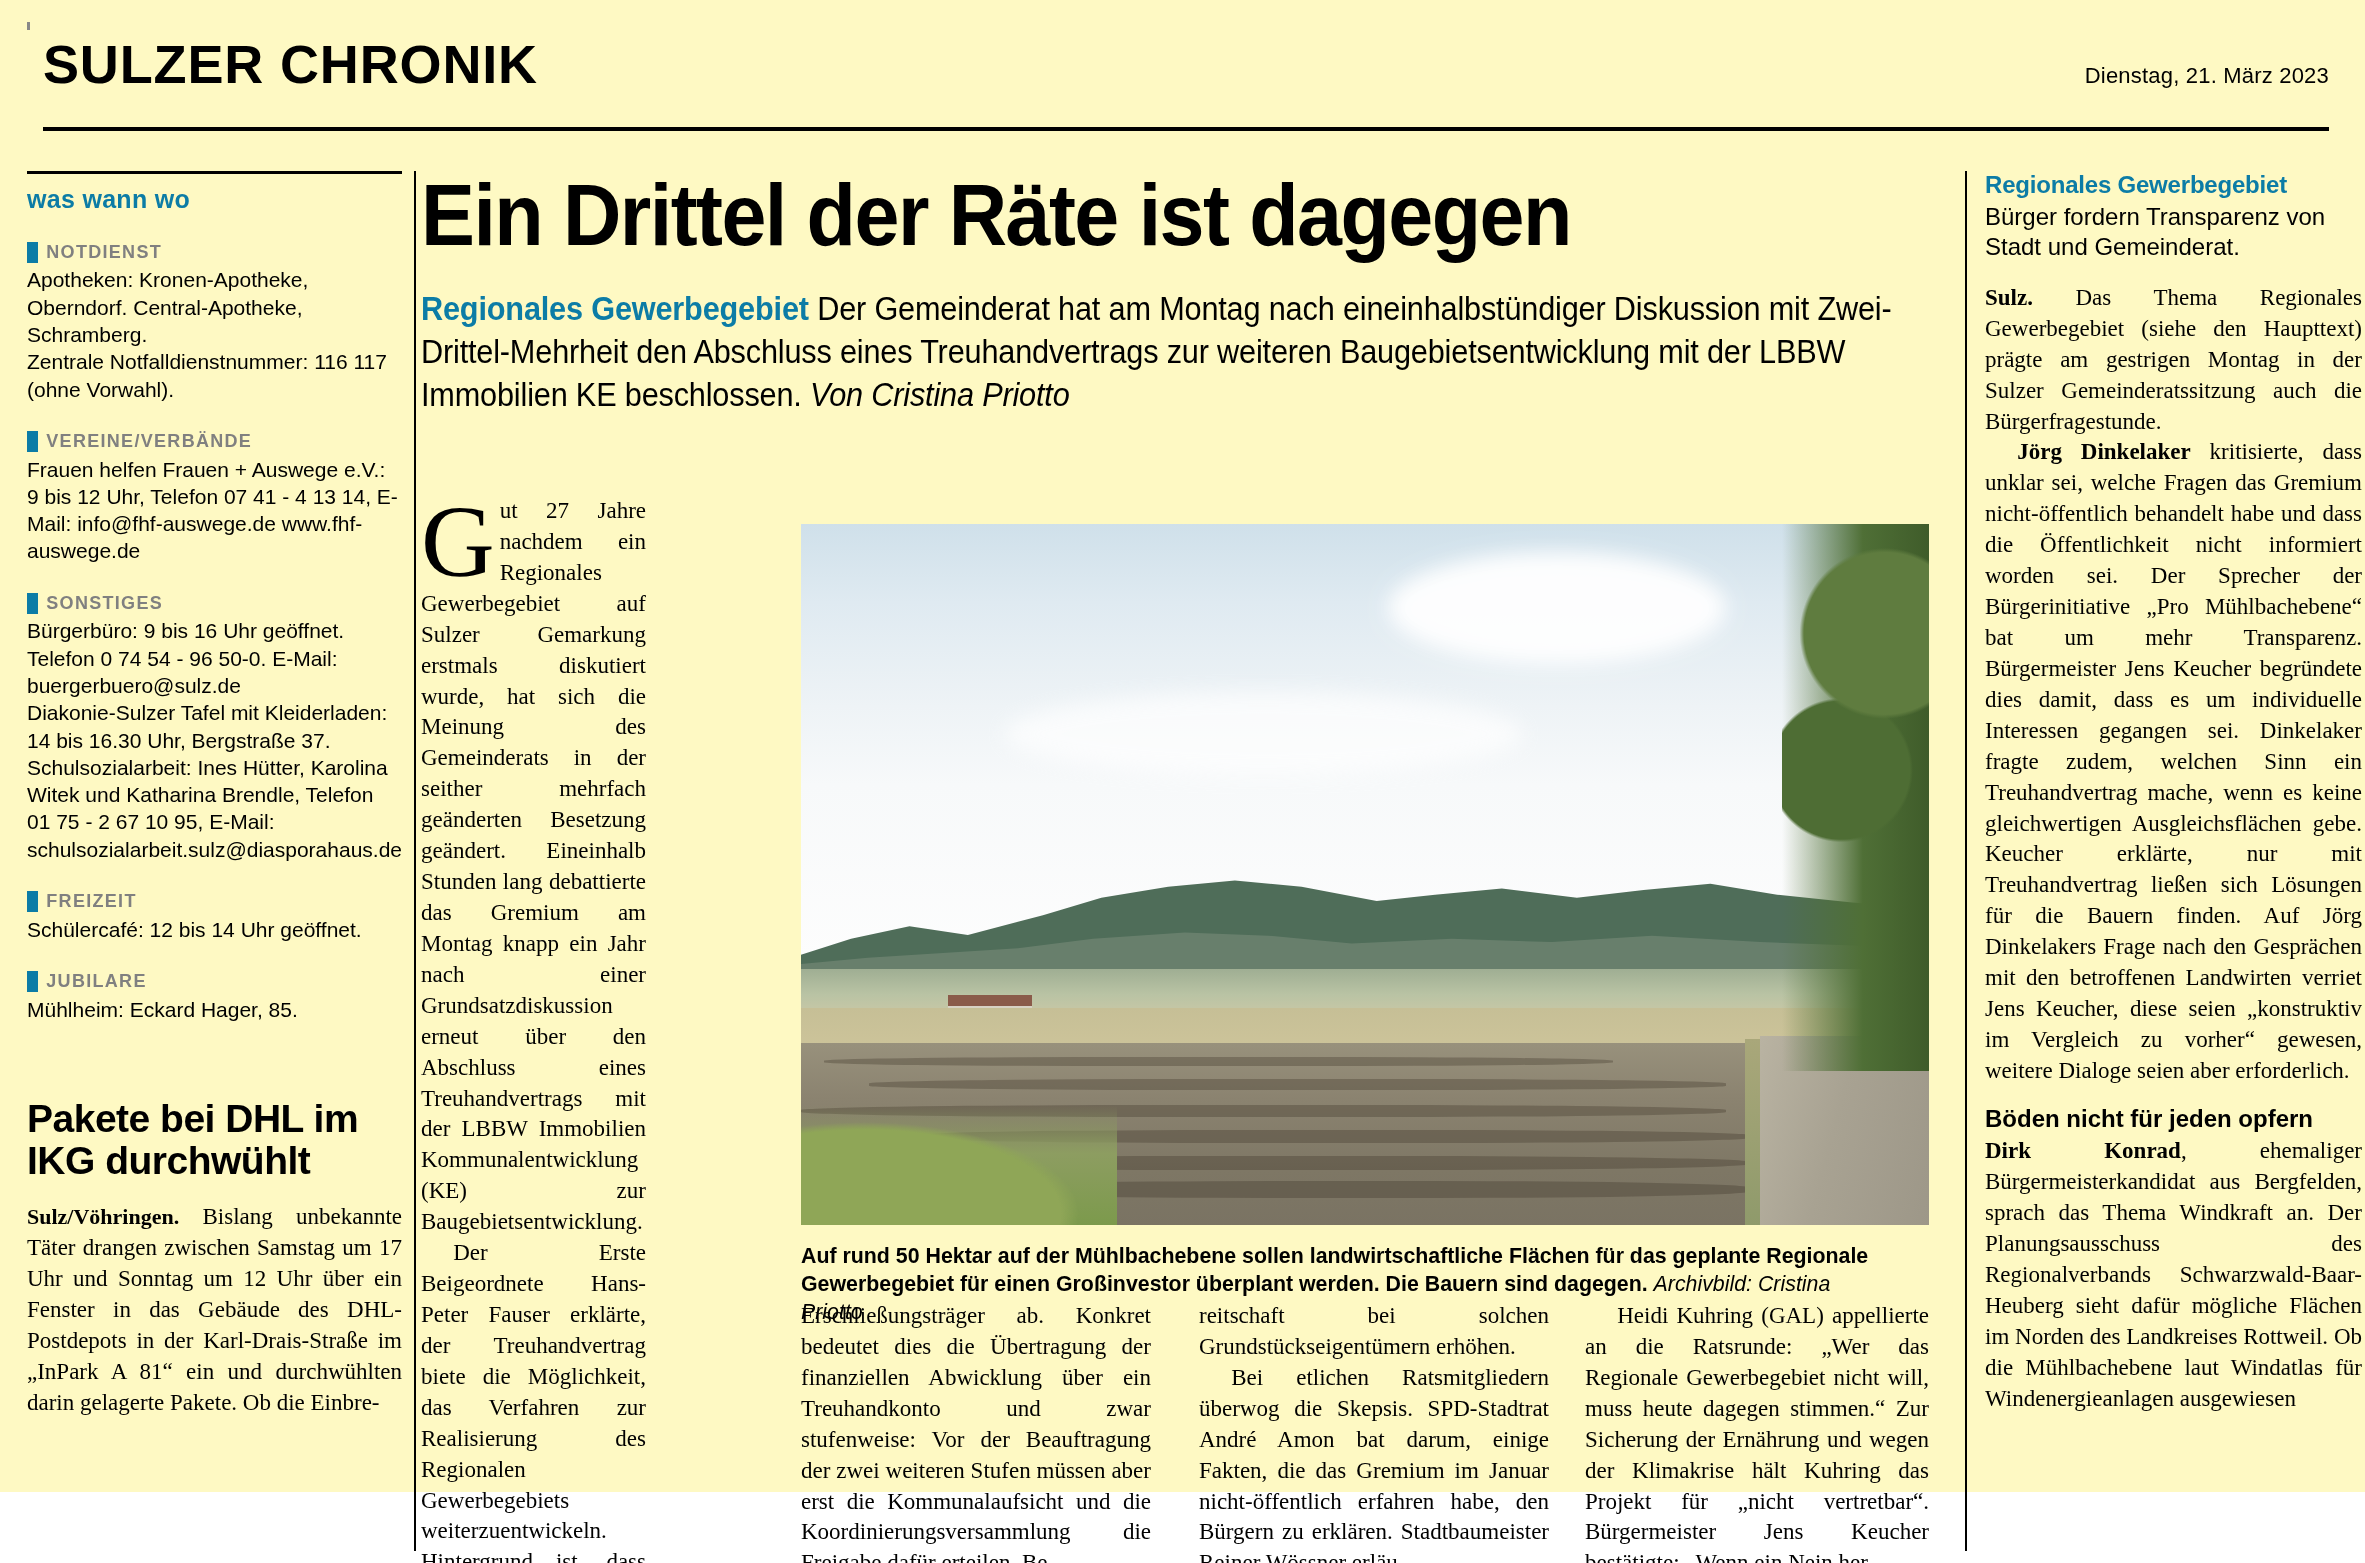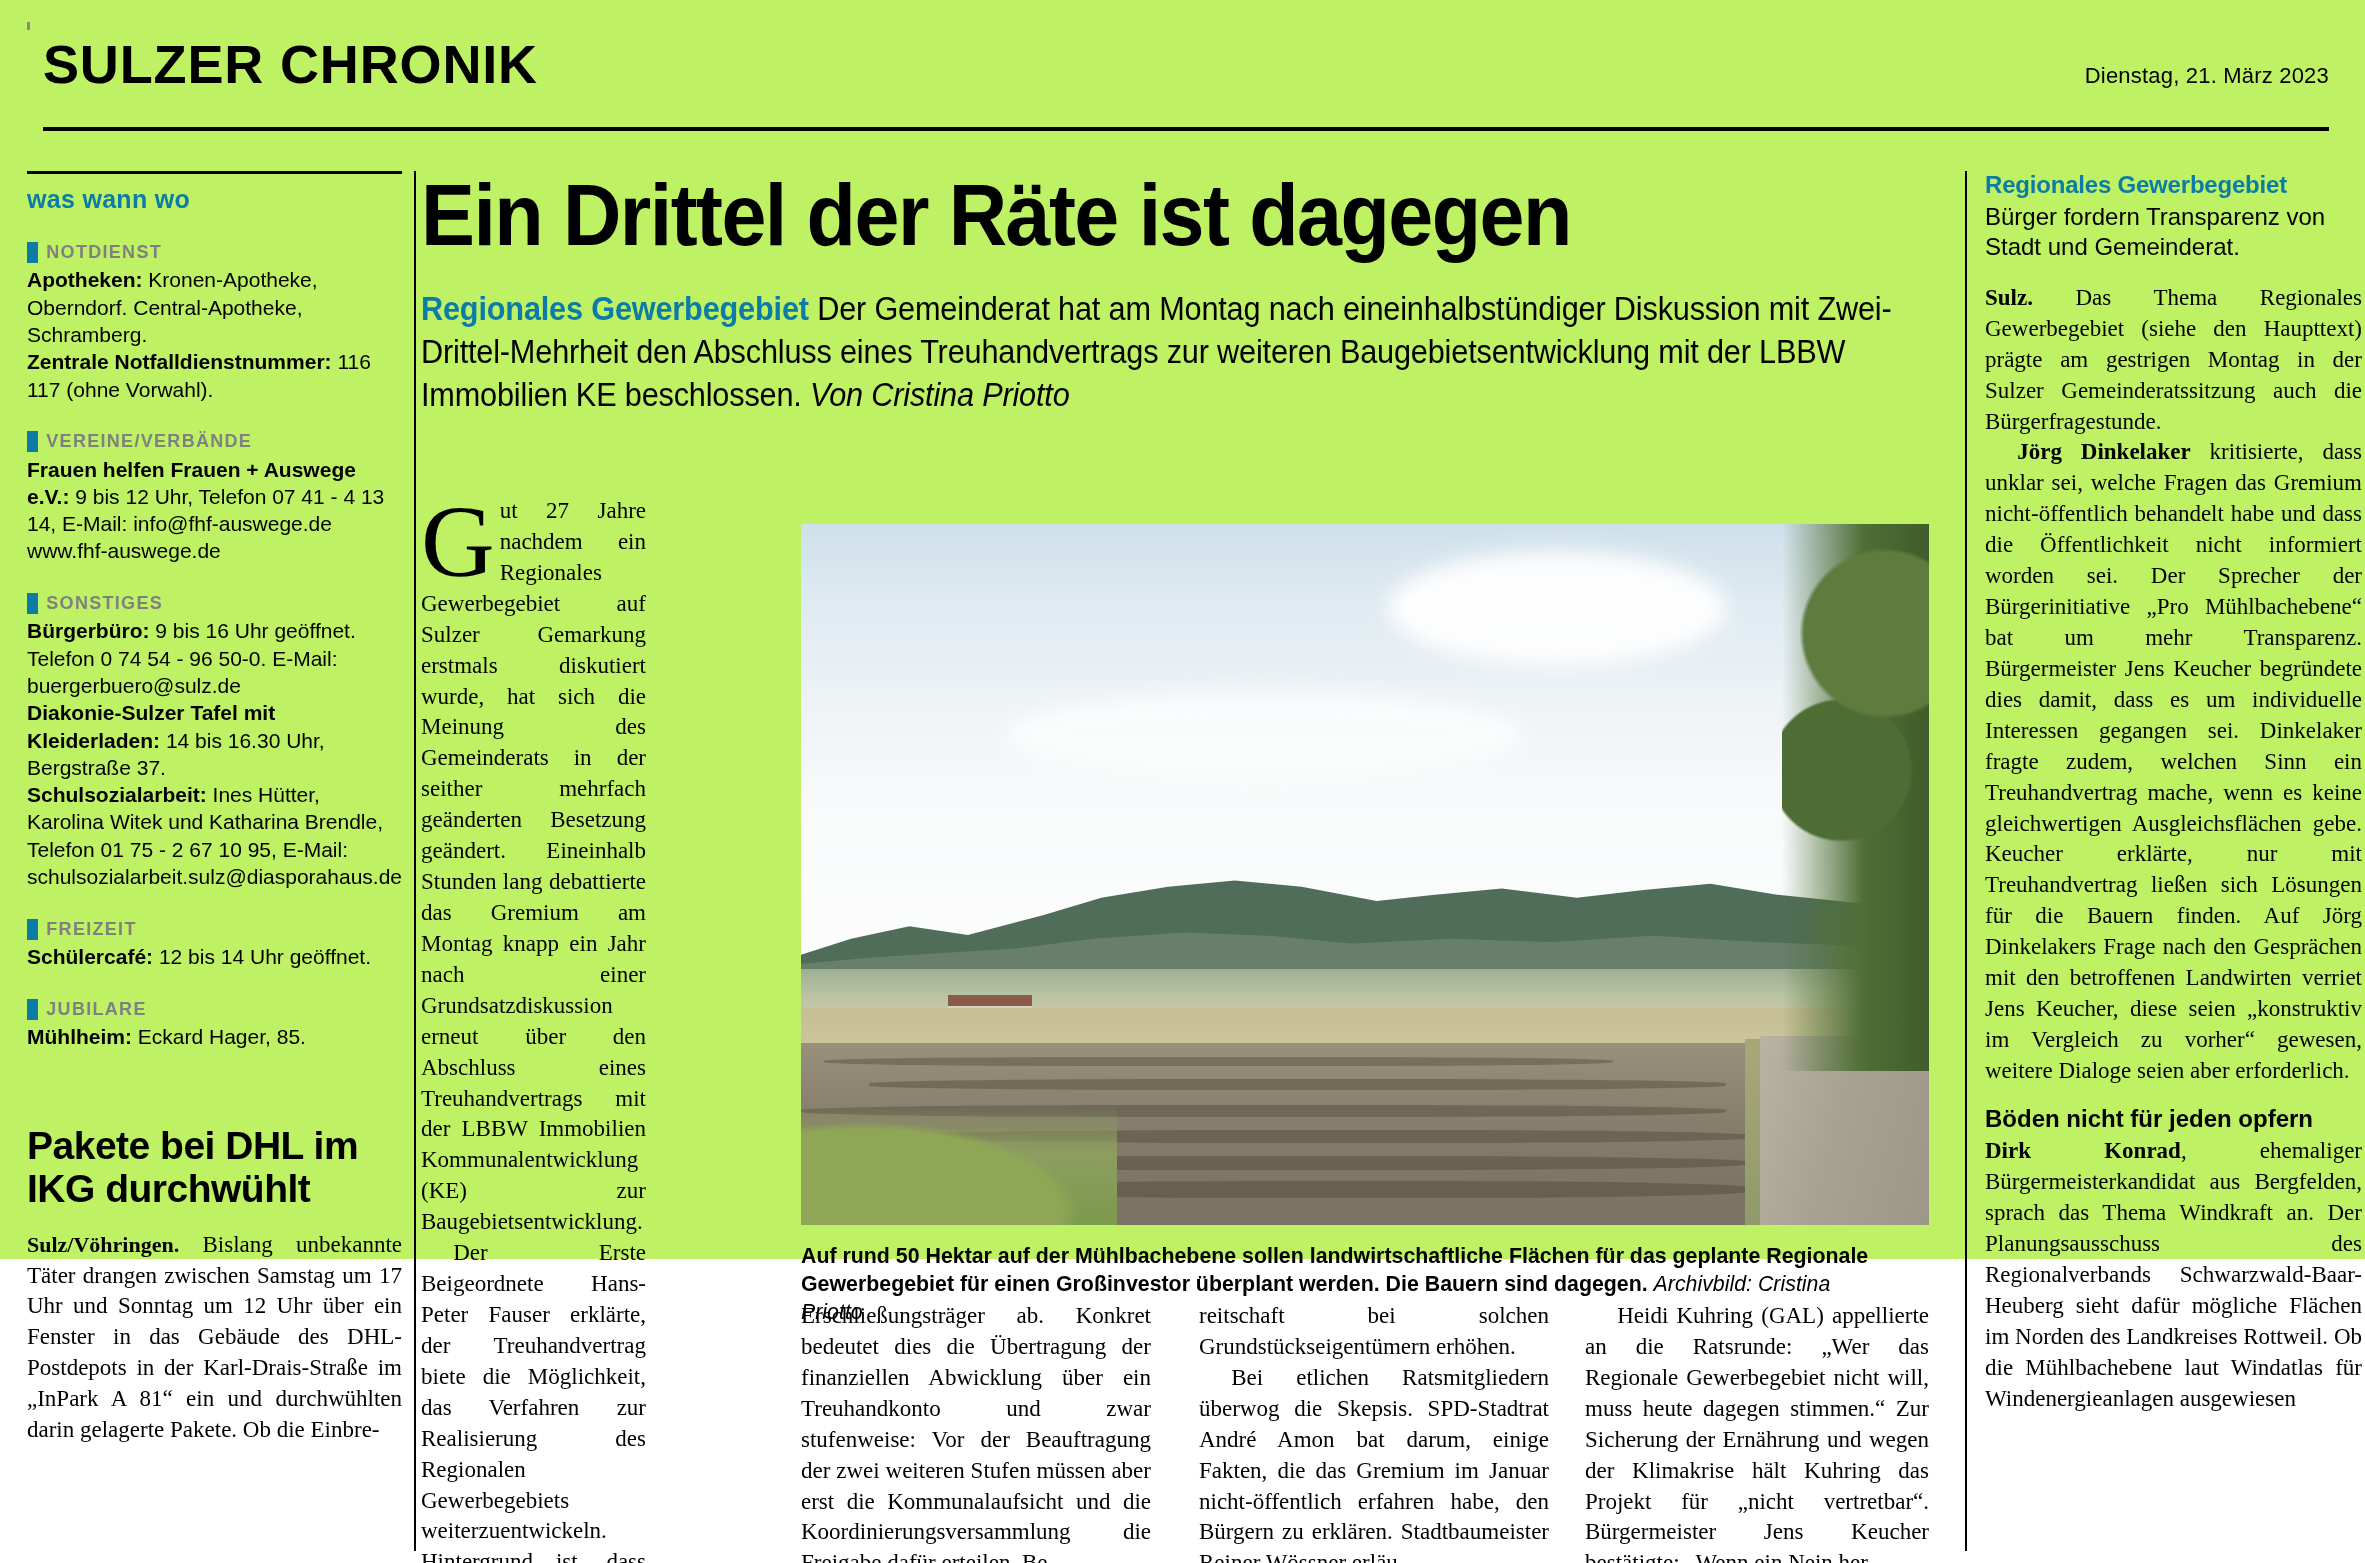--- a/index.html
+++ b/index.html
@@ -1,17 +1,17 @@
 <!DOCTYPE html>
 <html style="font-size:13.3px"><head>
 <meta charset="utf-8">
 <style>
   html,body{margin:0;padding:0;background:#ffffff;}
   body{width:2366px;height:1563px;overflow:hidden;font-family:"Liberation Sans",sans-serif;color:#000;}
-  .page{position:relative;width:2366px;height:1259px;background:#bef264;}
+  .page{position:relative;width:2366px;height:1492px;background:#fef9c3;}
 
   
   .masthead{position:absolute;left:43px;top:30px;width:2286px;height:90px;}
   .masthead-title{font-family:"Liberation Sans",sans-serif;font-weight:bold;font-size:53px;letter-spacing:0.8px;
     transform:scaleX(1.02);transform-origin:left center;line-height:1;position:absolute;left:0;top:8.3px;}
   .masthead-date{position:absolute;right:0;top:33px;font-size:22px;font-weight:normal;letter-spacing:0.2px;}
   .masthead-rule{position:absolute;left:43px;top:127px;width:2286px;height:4.2px;background:#000;}
   .tiny-mark{position:absolute;left:27px;top:22px;width:2.5px;height:7.5px;background:#888;}
 
   
@@ -23,21 +23,21 @@
   .vline{position:absolute;width:1.7px;background:#000;}
 
   
   .wwwr{width:375px;height:2.5px;background:#000;margin:0 0 11.7px 0;}
   .www-title{color:#0c7ca6;font-weight:bold;font-size:25px;letter-spacing:0.3px;margin:0 0 28px 0;}
   .sec{margin:0 0 3.3px 0;}
   .sec-head{display:flex;align-items:center;gap:8.3px;margin:0 0 3.3px 0;}
   .sec-bullet{width:11px;height:21px;background:#0c7ca6;display:inline-block;flex:0 0 auto;}
   .sec-label{color:#808080;font-weight:bold;font-size:18px;letter-spacing:1.3px;}
   .sb-body{font-size:21px;line-height:1.30;color:#000;}
-  .sb-body b{font-weight:bold;margin-top:31px;}
+  .sb-body b{font-weight:normal;margin-top:31px;}
   .sec-gap{height:25px;}
 
   
   .dhl-wrap{margin-top:47px;}
   .dhl-head{font-weight:bold;font-size:39px;line-height:1.08;letter-spacing:-0.5px;margin:0 0 20px 0;}
   .dhl-body{font-family:"Liberation Serif",serif;font-size:23px;line-height:1.345;text-align:justify;
     -webkit-hyphens:auto;hyphens:auto;}
   .dhl-body b{font-family:Liberation Serif, serif;font-weight:bold;font-size:22px;}
 
   

